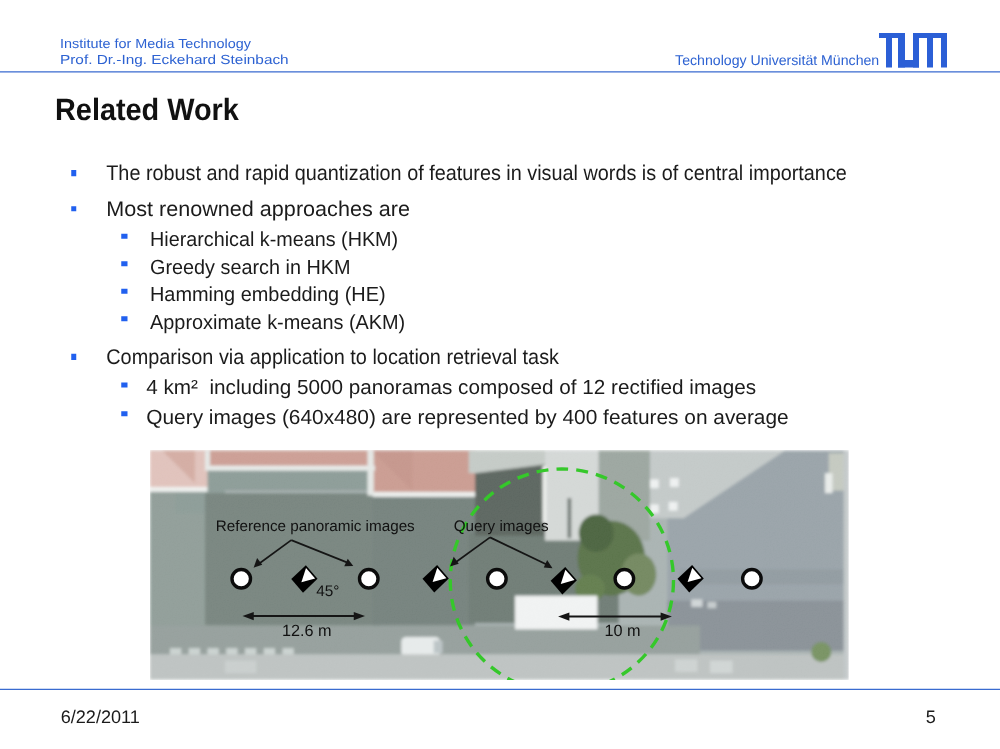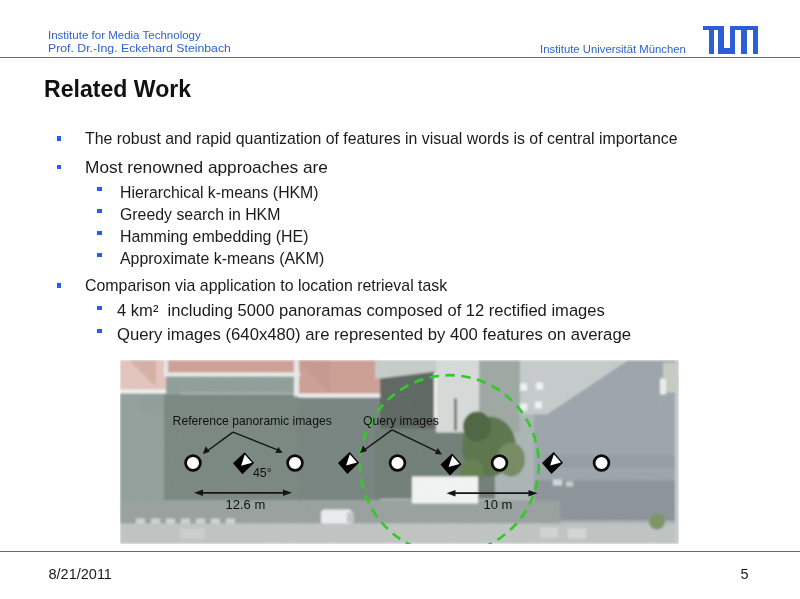--- a/index.html
+++ b/index.html
@@ -8,21 +8,21 @@
   .blue{color:#2d62d2;}
   .txt{color:#1b1b1b;}
   .bsq{position:absolute;background:#2160ef;width:4.4px;height:4.6px;}
   .bsq2{position:absolute;background:#2160ef;width:5.2px;height:4.4px;}
 </style>
 </head>
 <body>
 
 <div class="abs blue" style="left:48px;top:30.2px;font-size:10.6px;transform:scaleX(1.087);transform-origin:left top;">Institute for Media Technology</div>
 <div class="abs blue" style="left:48px;top:43.1px;font-size:10.6px;transform:scaleX(1.159);transform-origin:left top;">Prof. Dr.-Ing. Eckehard Steinbach</div>
-<div class="abs blue" style="left:540.1px;top:43.6px;font-size:11.3px;">Institute Universität München</div>
+<div class="abs blue" style="left:540.1px;top:43.6px;font-size:11.3px;">Technology Universität München</div>
 
 <svg class="abs" style="left:703px;top:26px;" width="55" height="28" viewBox="0 0 54 27.5">
   <g fill="#2b5fd6" shape-rendering="crispEdges">
     <rect x="0" y="0" width="20.5" height="4.3"></rect>
     <rect x="5.4" y="3.8" width="5.1" height="23.7"></rect>
     <rect x="15.1" y="3.8" width="5.4" height="23.7"></rect>
     <rect x="15.1" y="21.3" width="16.7" height="6.2"></rect>
     <rect x="26.7" y="0" width="27.2" height="4.3"></rect>
     <rect x="26.7" y="3.8" width="5.1" height="23.7"></rect>
     <rect x="37.6" y="3.8" width="5.4" height="23.7"></rect>
@@ -198,14 +198,14 @@
       <polygon points="-2.4,2.6 1.3,-8.8 8.6,-0.5" fill="#fff"></polygon>
     </g>
     <g transform="translate(432.5,102.5)">
       <polygon points="-10.5,0 1.2,-11 10.5,-0.3 -1.1,11" fill="#000"></polygon>
       <polygon points="-2.4,2.6 1.3,-8.8 8.6,-0.5" fill="#fff"></polygon>
     </g>
   </g>
 </svg>
 
 <div class="abs" style="left:0;top:550.8px;width:800px;height:1.6px;background:#3a6bd0;"></div>
-<div class="abs txt" style="left:48.5px;top:566.7px;font-size:14.5px;">8/21/2011</div>
+<div class="abs txt" style="left:48.5px;top:566.7px;font-size:14.5px;">6/22/2011</div>
 <div class="abs txt" style="left:740.5px;top:566.7px;font-size:14.5px;">5</div>
 
 </body></html>

